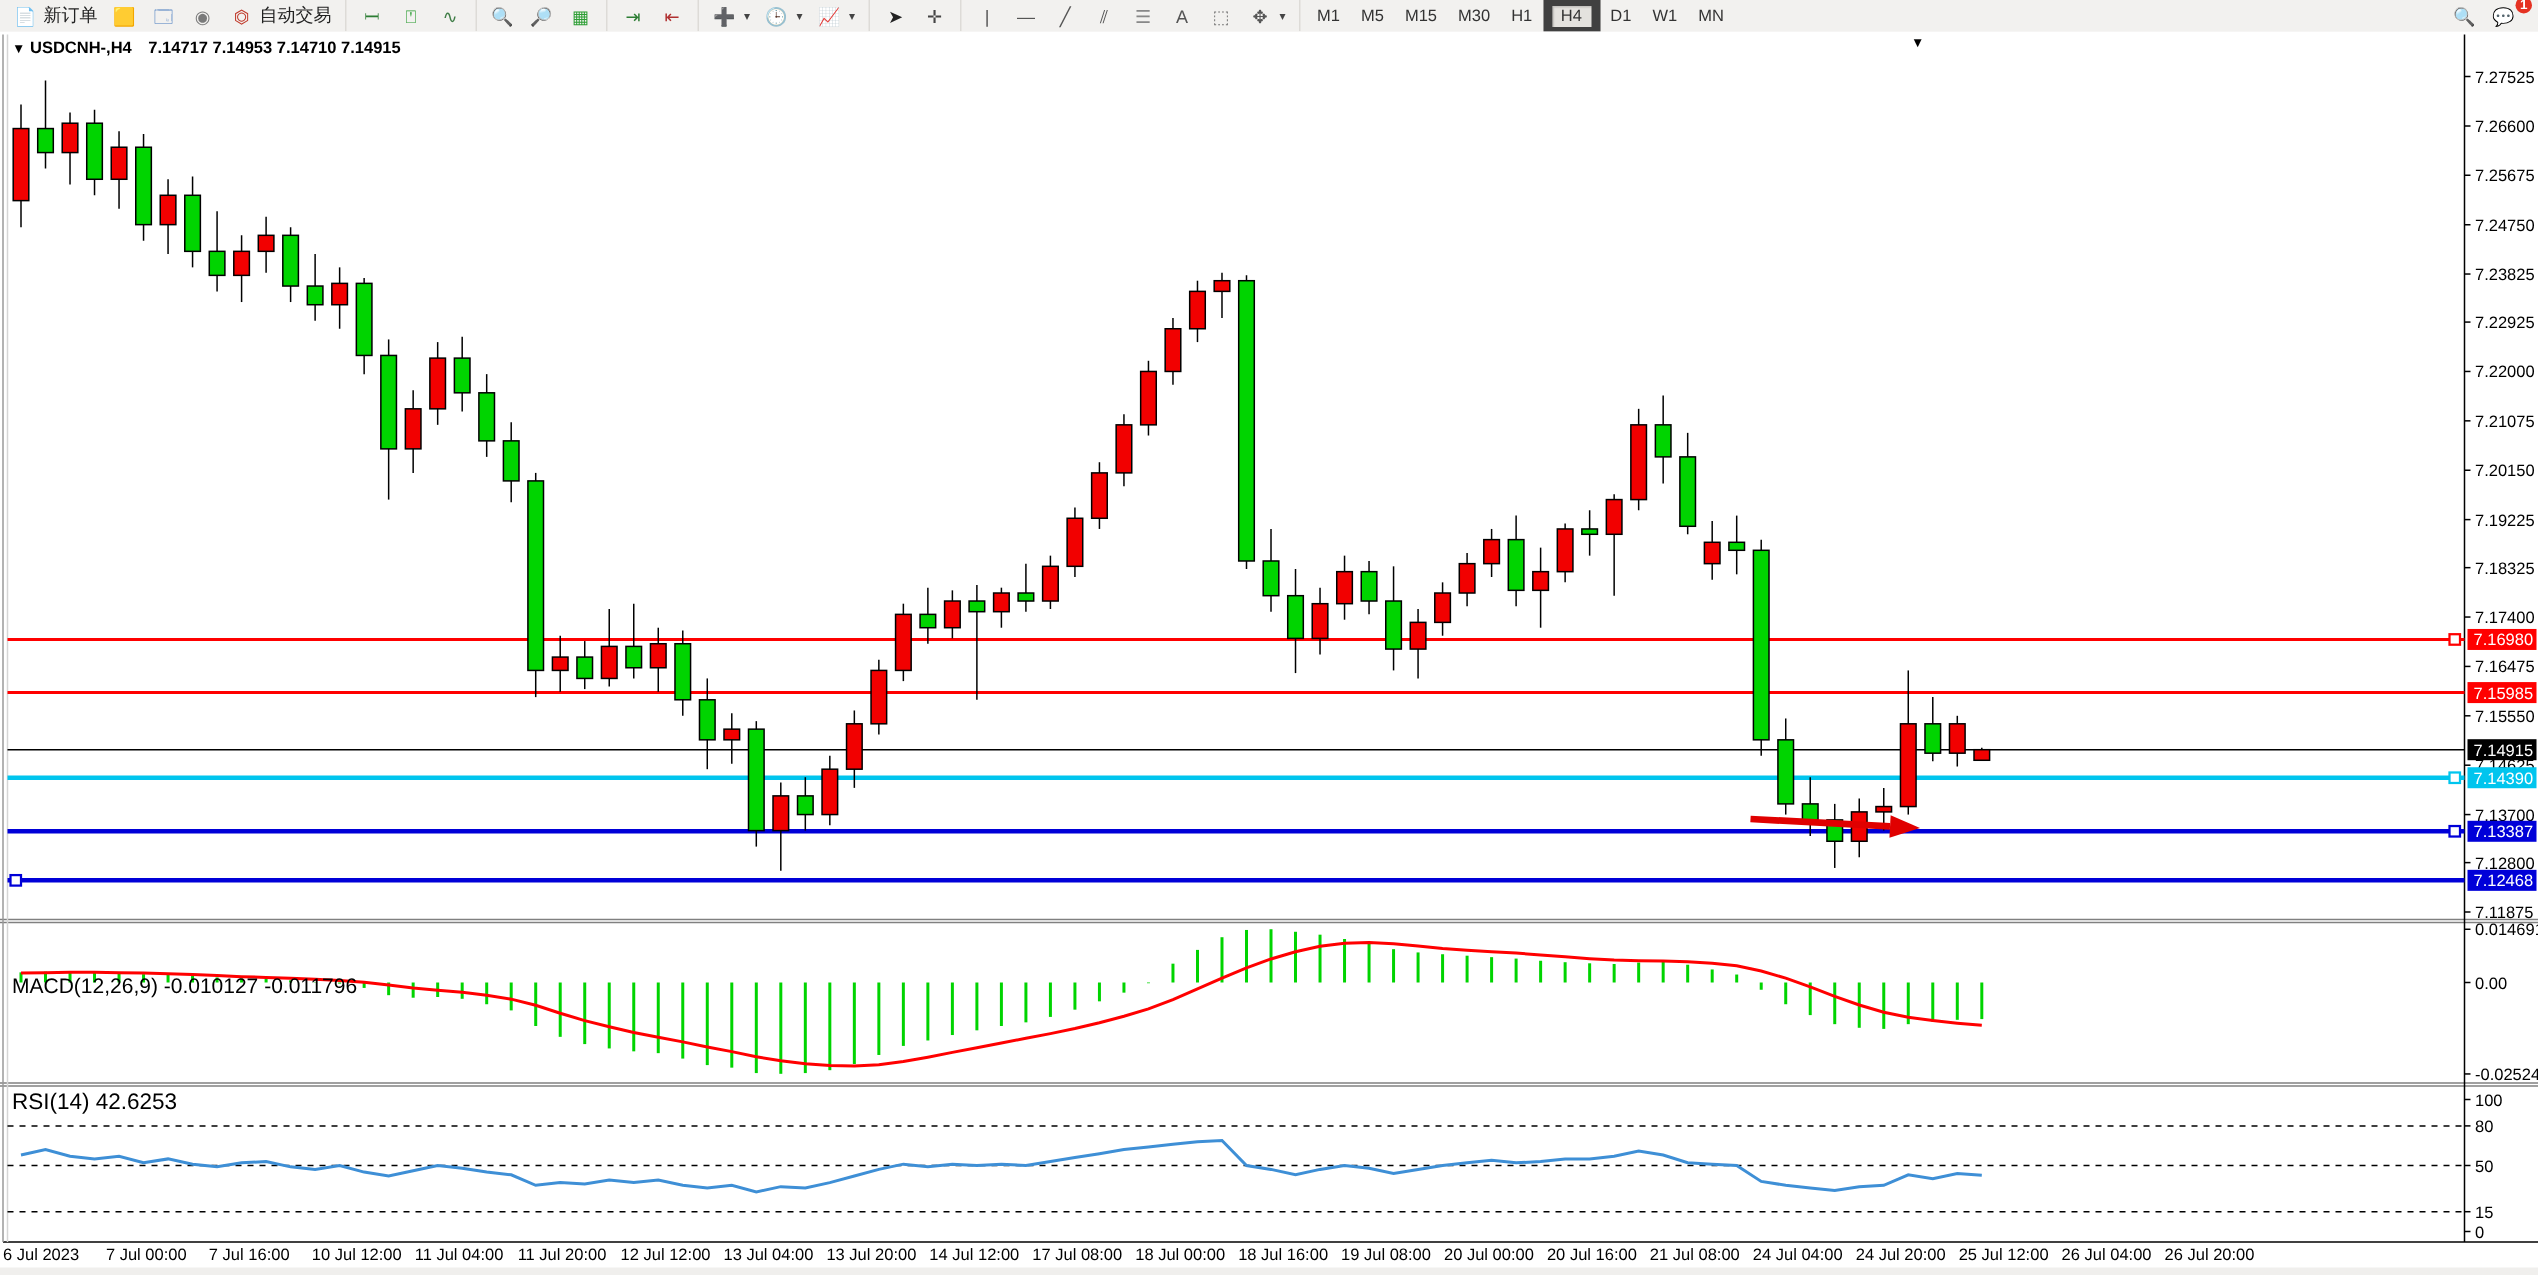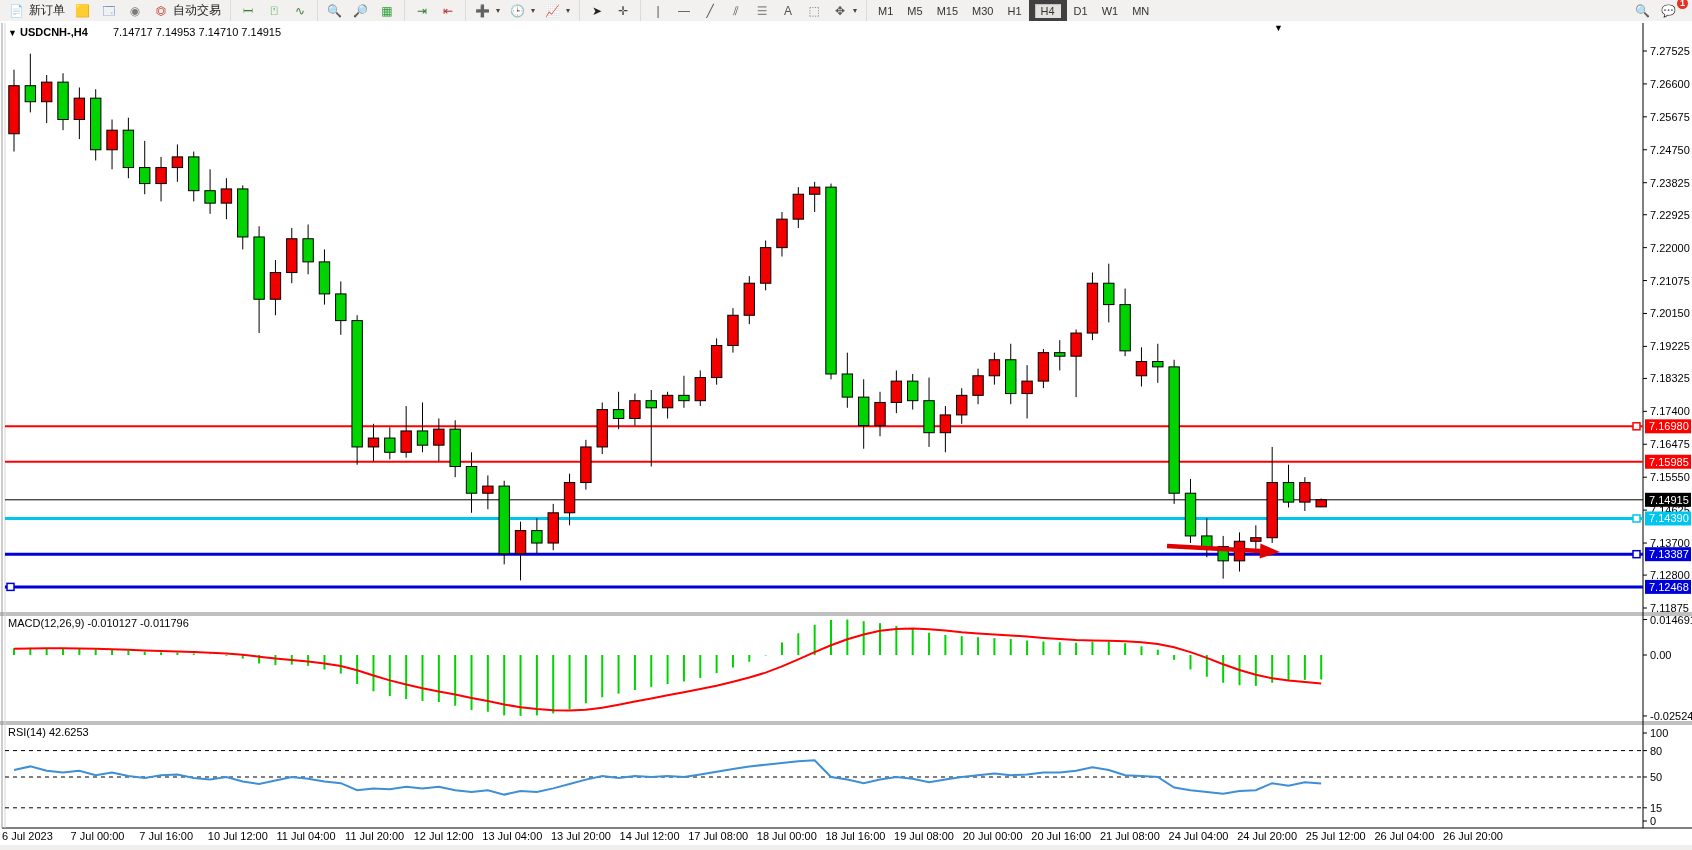--- a/index.html
+++ b/index.html
@@ -14,22 +14,22 @@
   .tb-ico{display:inline-flex;align-items:center;justify-content:center;width:16px;height:16px;font-size:12px;line-height:16px;}
   .tf-btn{padding:1px 6px;font-size:11px;color:#333;border:1px solid transparent;}
   .tf-btn.active{background:#e4e2de;border:6px solid #404040;box-shadow:inset 1px 1px 1px rgba(0,0,0,.15);}
   .spacer{flex:1;}
   .badge{position:absolute;top:-4px;right:-6px;background:#e53222;color:#fff;border-radius:8px;
     font-size:9px;line-height:11px;min-width:11px;height:11px;text-align:center;font-weight:bold;}
   
   #chartwrap{position:absolute;left:0;top:21px;width:1692px;height:829px;background:#fff;}
   svg text{font-family:"Liberation Sans",sans-serif;}
   #symline{position:absolute;left:8px;top:5px;font-size:11px;font-weight:bold;color:#000;z-index:5;}
-  #macdlabel{position:absolute;left:8px;top:596px;font-size:11px;color:#000;z-index:5;}
-  #rsilabel{position:absolute;left:8px;top:705px;font-size:11px;color:#000;z-index:5;}
+  #macdlabel{position:absolute;left:8px;top:628px;font-size:14px;color:#000;z-index:5;}
+  #rsilabel{position:absolute;left:8px;top:705px;font-size:15px;color:#000;z-index:5;}
   .dd-arrow{font-size:8px;color:#444;margin-left:1px;}
   #chart-dd{position:absolute;left:1274px;top:2px;font-size:9px;color:#000;z-index:5;}
 </style>
 </head>
 <body>
 
 <div id="app">
 
   <div id="toolbar">
     <div class="tb-group">
@@ -150,21 +150,21 @@
         <span class="tb-ico" style="color:#9aa0a6;">💬</span>
         <span class="badge">1</span>
       </span>
     </div>
   </div>
 
   <div id="chartwrap">
     <div id="symline">
       <span style="font-size:9px;">▼</span>
       <span>USDCNH-,H4</span>
-      <span style="font-weight:normal;margin-left:22px;">7.14717 7.14953 7.14710 7.14915</span>
+      <span style="font-weight:bold;margin-left:8px;">7.14717 7.14953 7.14710 7.14915</span>
     </div>
     <div id="chart-dd">▼</div>
     <div id="macdlabel">MACD(12,26,9) -0.010127 -0.011796</div>
     <div id="rsilabel">RSI(14) 42.6253</div>
 
     <svg id="cv" width="1692" height="829" viewBox="0 0 1692 829">
       <g id="g-frame">
           <rect x="0" y="0" width="1692" height="829" fill="#ffffff"></rect>
           <line x1="0" y1="592" x2="1692" y2="592" stroke="#808080" stroke-width="1"></line>
           <line x1="0" y1="594" x2="1692" y2="594" stroke="#808080" stroke-width="1"></line>

